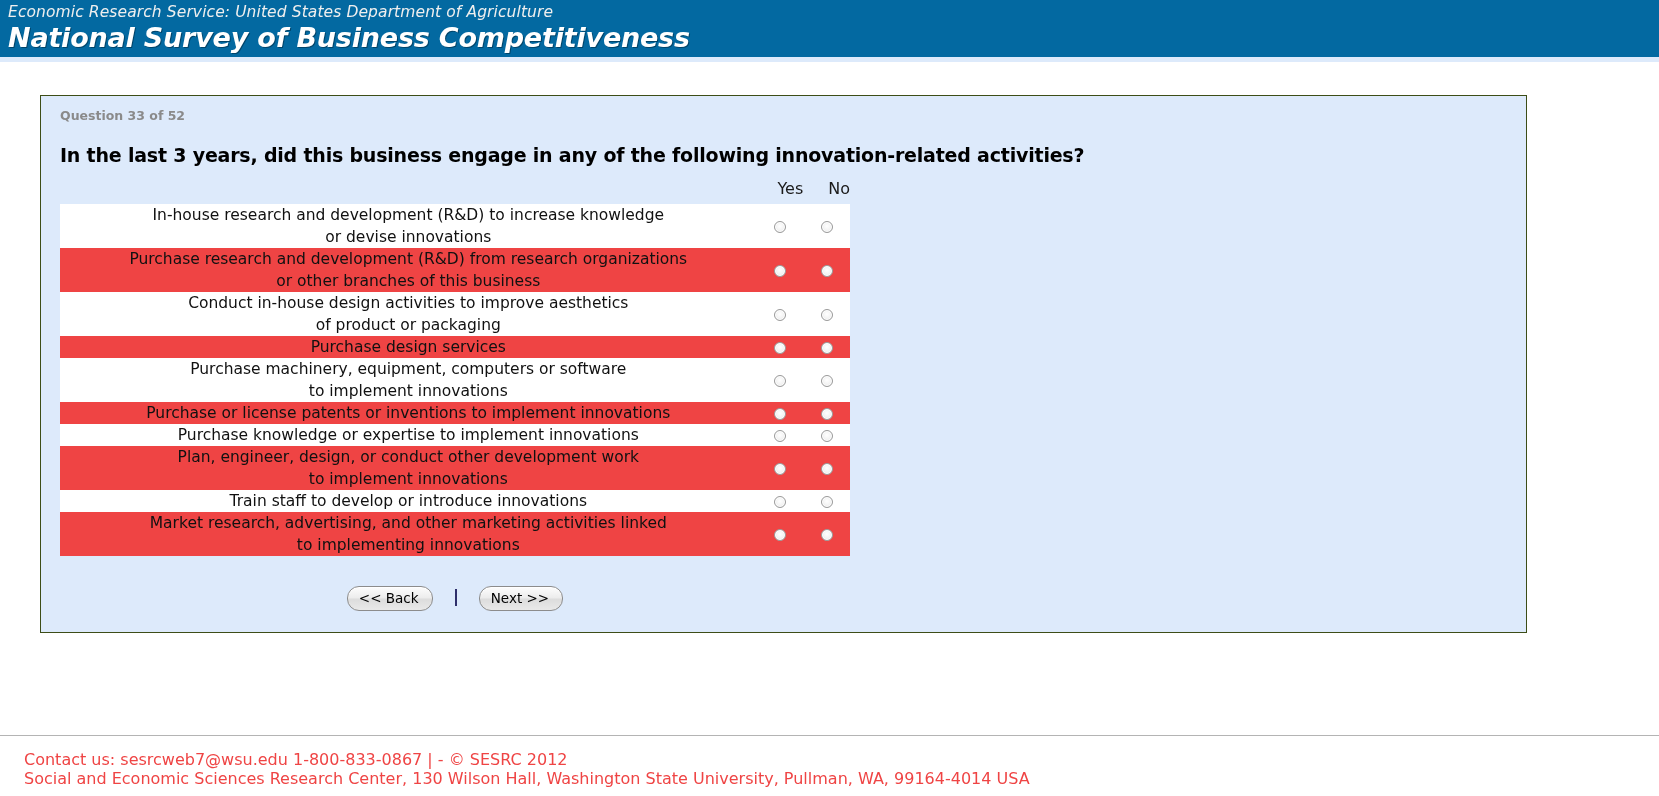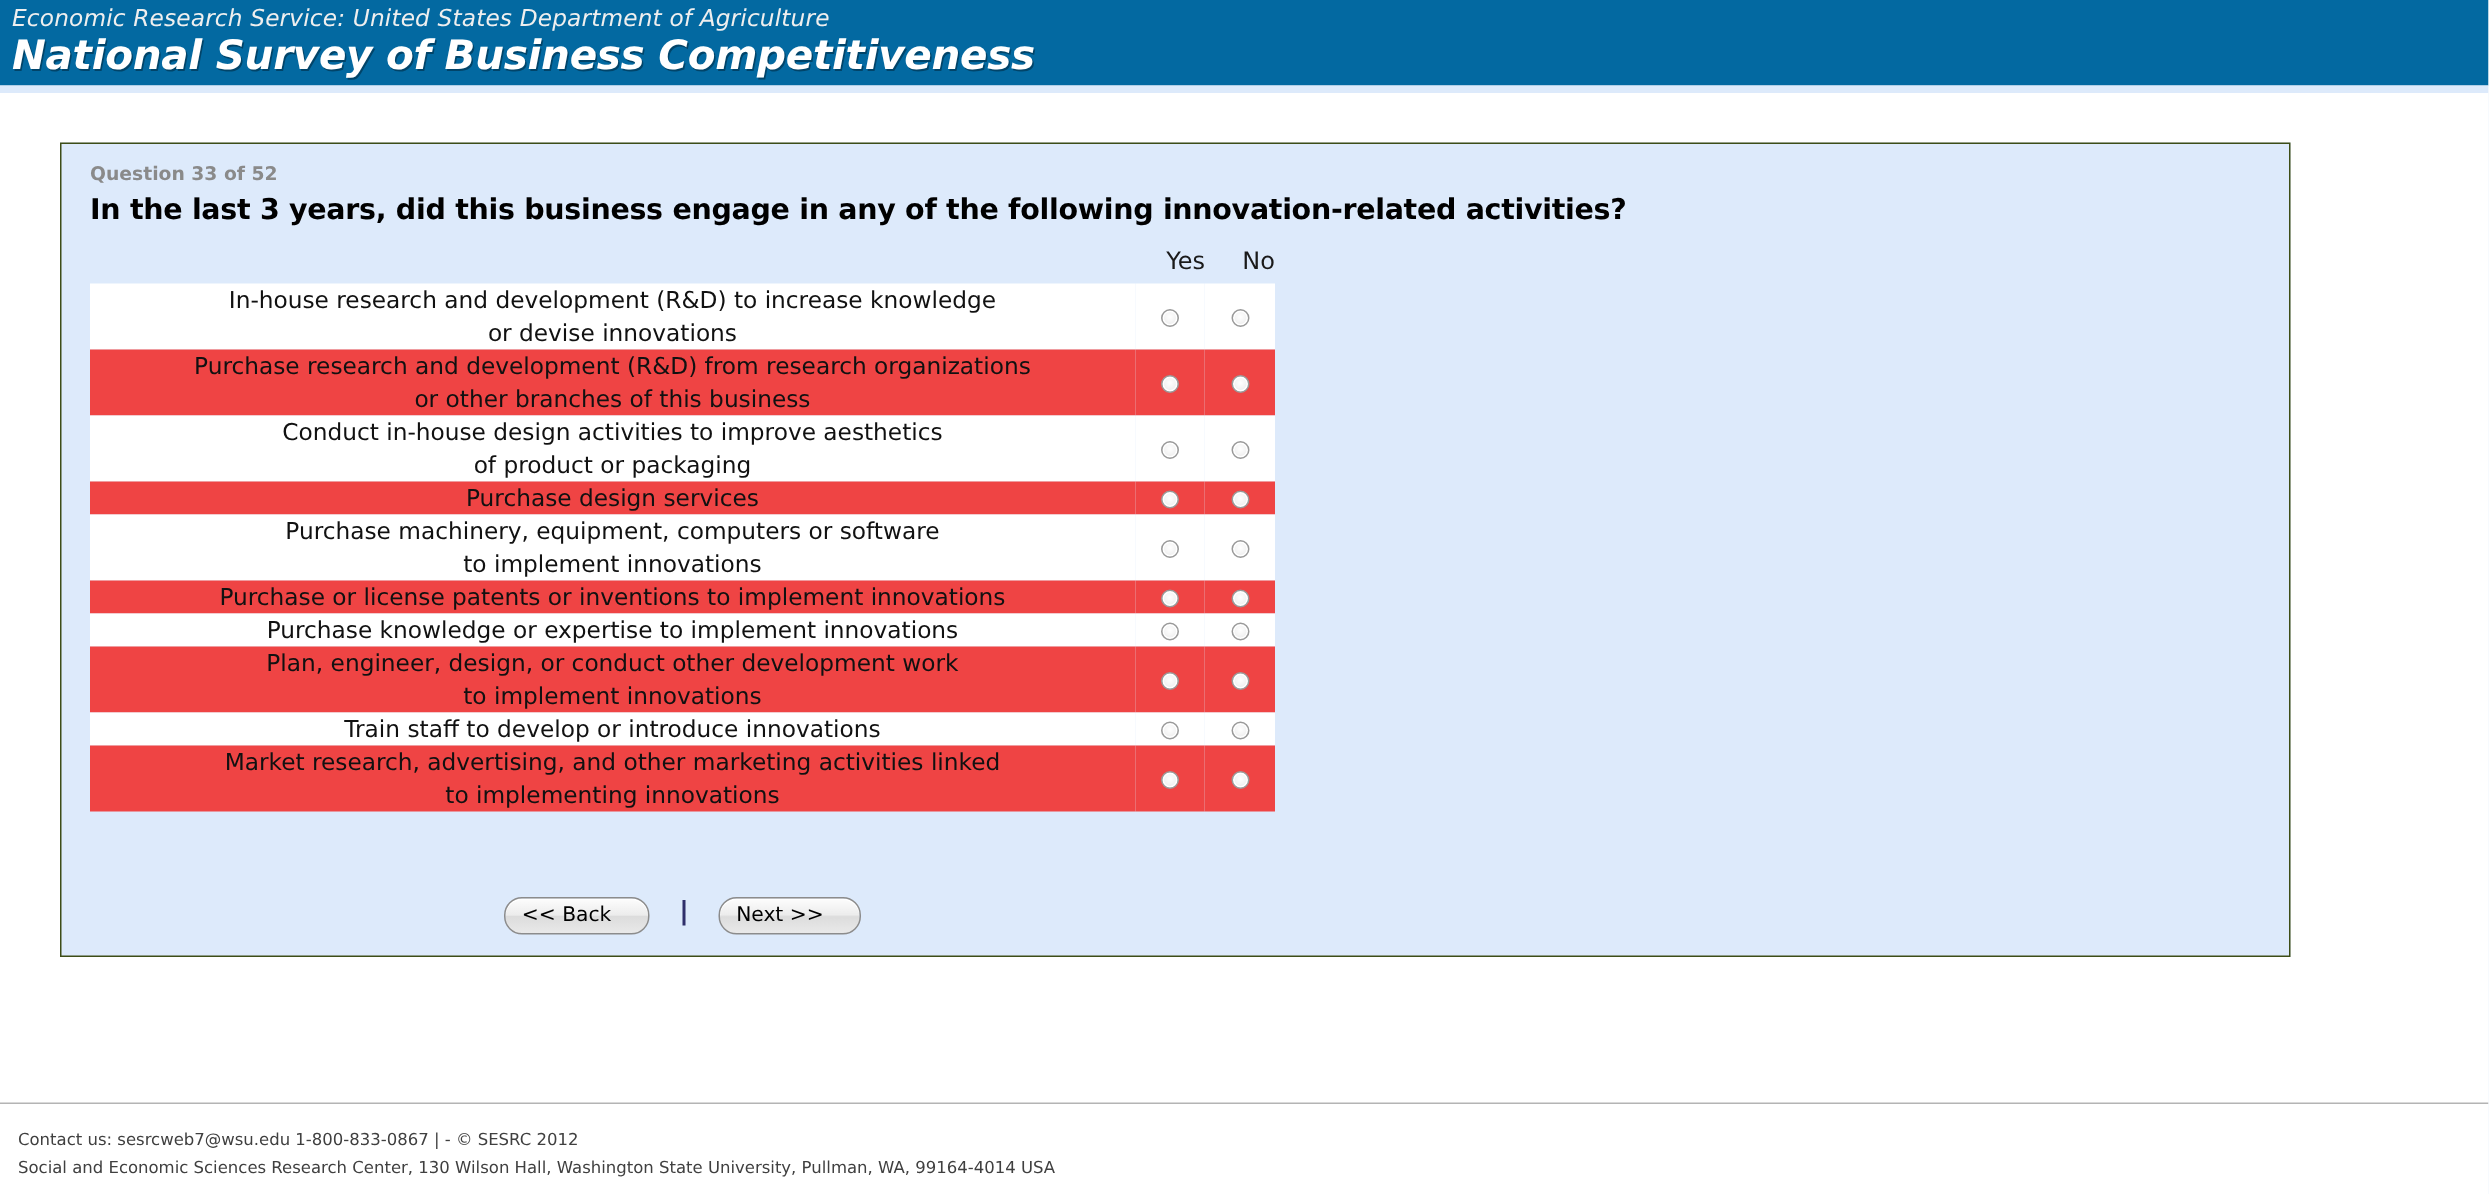--- a/index.html
+++ b/index.html
@@ -55,21 +55,21 @@
     border: 1px solid #3d4d17;
     box-sizing: border-box;
     padding: 12px 0 14px 19px;
     min-height: 538px;
   }
   .question-counter {
     color: #8a8a8a;
     font-size: 12.5px;
     font-weight: bold;
     line-height: 16px;
-    margin-bottom: 3px;
+    margin-bottom: 18px;
   }
   .question-text {
     color: #000000;
     font-size: 19px;
     font-weight: bold;
     line-height: 26px;
     letter-spacing: -0.2px;
     white-space: nowrap;
     margin-bottom: 11px;
   }
@@ -130,24 +130,23 @@
     text-align: center;
     padding-top: 30px;
   }
   .nav-btn {
     font-family: "DejaVu Sans", sans-serif;
     font-size: 13.5px;
     color: #000000;
     background: linear-gradient(to bottom, #fdfdfd 0%, #ececec 48%, #dcdcdc 52%, #e9e9e9 100%);
     border: 1px solid #8c8c8c;
     border-radius: 12px;
-    padding: 3px 24px 4px 11px;
+    padding: 3px 13px 4px 11px;
     cursor: pointer;
     box-shadow: inset 0 1px 0 #ffffff;
-    margin-top: 27px;
   }
   .nav-sep {
     display: inline-block;
     width: 2px;
     height: 17px;
     background: #2f2f6b;
     margin: 0 17px;
     vertical-align: -3px;
   }
 
@@ -155,24 +154,25 @@
   .footer {
     position: absolute;
     left: 0;
     bottom: 0;
     width: 1659px;
     border-top: 1px solid #b4b4b4;
     padding: 14px 0 8px 12px;
     box-sizing: border-box;
   }
   .footer-line {
-    font-size: 11px;
-    color: #404040;
+    font-size: 16px;
+    color: #ef4444;
     line-height: 19px;
     white-space: nowrap;
+    margin-left: 12px;
   }
 </style>
 </head>
 <body>
 
 <div class="site-header">
   <div class="agency-line">Economic Research Service: United States Department of Agriculture</div>
   <div class="site-title">National Survey of Business Competitiveness</div>
 </div>
 <div class="header-underbar"></div>

